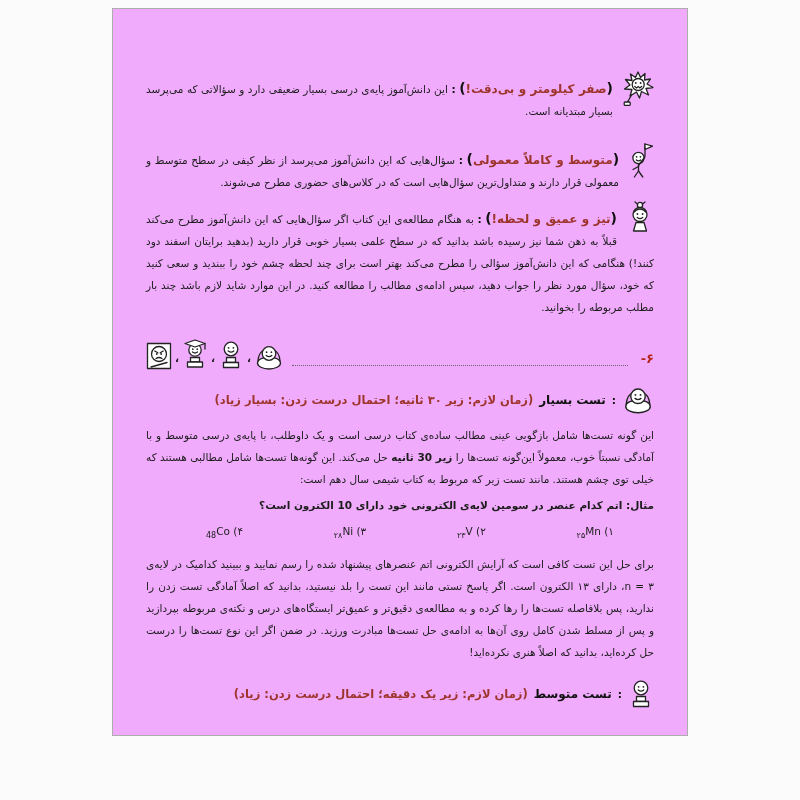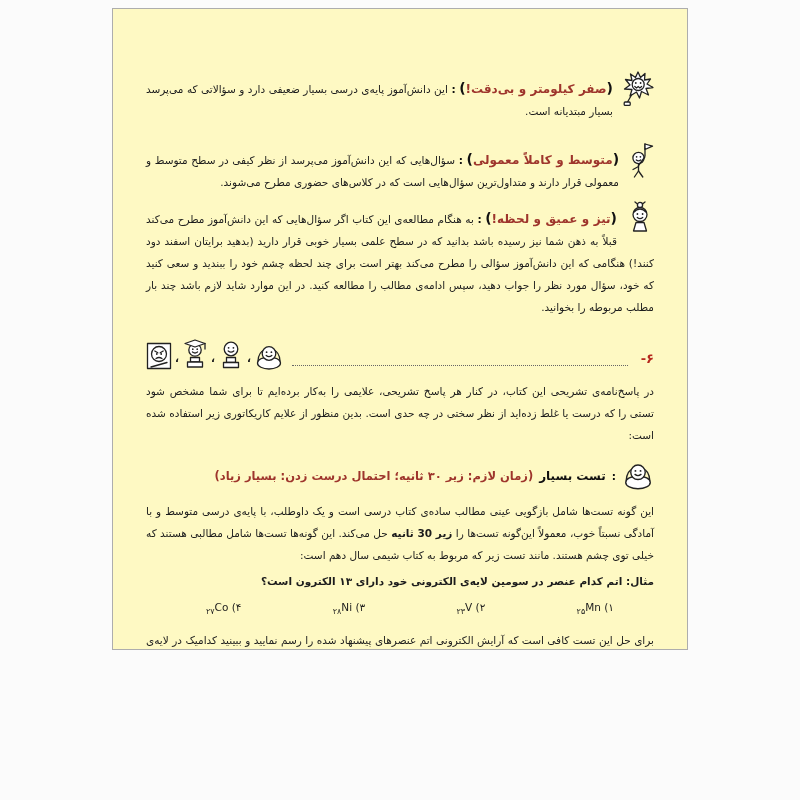--- a/index.html
+++ b/index.html
@@ -4,23 +4,23 @@
 <style>
   html,body{margin:0;padding:0;}
   body{
     width:800px;height:800px;
     background:#fbfbfb;
     font-family:"DejaVu Sans",sans-serif;
     -webkit-font-smoothing:antialiased;
   }
   .sheet{
     position:relative;
-    width:576px;height:642px;
+    width:576px;height:728px;
     margin:8px auto 0 auto;
-    background:#fef9c3;
+    background:#f0abfc;
     border:1px solid #adadad;
     box-sizing:border-box;
     direction:rtl;
     overflow:hidden;
   }
   .content{
     padding:68px 33px 0 33px;
     color:#1c1c1c;
     font-size:10.5px;
     line-height:22px;
@@ -184,48 +184,47 @@
             <path class="doodle-line" d="M8.8,9 L11.8,10.8 M17.2,9 L14.2,10.8"></path>
             <circle class="doodle-fill" cx="10.8" cy="12" r="0.9"></circle>
             <circle class="doodle-fill" cx="15.2" cy="12" r="0.9"></circle>
             <path class="doodle-line" d="M10,16.5 q3,-2 6,0"></path>
             <path class="doodle-line" d="M5,25 L21,20.5"></path>
           </svg>
         </span>
       </span>
     </div>
 
-    <p>در پاسخ‌نامه‌ی تشریحی این کتاب، در کنار هر پاسخ تشریحی، علایمی را به‌کار برده‌ایم تا برای شما مشخص شود تستی را که درست یا غلط زده‌اید از نظر سختی در چه حدی است. بدین منظور از علایم کاریکاتوری زیر استفاده شده است:</p>
 
     <div class="test-header">
       <span>
         <svg width="32" height="28" viewBox="0 0 30 26">
           <ellipse class="doodle" cx="15" cy="19" rx="11.5" ry="6"></ellipse>
           <path class="doodle-line" d="M4,17 Q4.5,8 10.5,6"></path>
           <path class="doodle-line" d="M26,17 Q25.5,8 19.5,6"></path>
           <circle class="doodle" cx="15" cy="9.5" r="6.8"></circle>
           <circle class="doodle-fill" cx="12.6" cy="8.2" r="0.9"></circle>
           <circle class="doodle-fill" cx="17.4" cy="8.2" r="0.9"></circle>
           <path class="doodle-line" d="M12.2,11.5 q2.8,2.3 5.6,0"></path>
         </svg>
       </span>
       <span class="hdr-colon">:</span>
       <span class="test-label">تست بسیار</span>
       <span class="test-subtitle">(زمان لازم: زیر ۳۰ ثانیه؛ احتمال درست زدن: بسیار زیاد)</span>
     </div>
 
     <p><span>این گونه تست‌ها شامل بازگویی عینی مطالب ساده‌ی کتاب درسی است و یک داوطلب، با پایه‌ی درسی متوسط و با آمادگی نسبتاً خوب، معمولاً این‌گونه تست‌ها را </span><b class="inline-bold">زیر 30 ثانیه</b><span> حل می‌کند. این گونه‌ها تست‌ها شامل مطالبی هستند که خیلی توی چشم هستند. مانند تست زیر که مربوط به کتاب شیمی سال دهم است:</span></p>
 
-    <p class="q-line"><span>مثال:</span><span> اتم کدام عنصر در سومین لایه‌ی الکترونی خود دارای ۱۳ الکترون است؟</span></p>
+    <p class="q-line"><span>مثال:</span><span> اتم کدام عنصر در سومین لایه‌ی الکترونی خود دارای 10 الکترون است؟</span></p>
 
     <div class="options">
       <span class="opt"><span>۱)</span> <span class="elem"><sub>۲۵</sub><span>Mn</span></span></span>
       <span class="opt"><span>۲)</span> <span class="elem"><sub>۲۳</sub><span>V</span></span></span>
       <span class="opt"><span>۳)</span> <span class="elem"><sub>۲۸</sub><span>Ni</span></span></span>
-      <span class="opt"><span>۴)</span> <span class="elem"><sub>۲۷</sub><span>Co</span></span></span>
+      <span class="opt"><span>۴)</span> <span class="elem"><sub>48</sub><span>Co</span></span></span>
     </div>
 
 
     <p>برای حل این تست کافی است که آرایش الکترونی اتم عنصرهای پیشنهاد شده را رسم نمایید و ببینید کدامیک در لایه‌ی n = ۳، دارای ۱۳ الکترون است. اگر پاسخ تستی مانند این تست را بلد نیستید، بدانید که اصلاً آمادگی تست زدن را ندارید، پس بلافاصله تست‌ها را رها کرده و به مطالعه‌ی دقیق‌تر و عمیق‌تر ایستگاه‌های درس و نکته‌ی مربوطه بپردازید و پس از مسلط شدن کامل روی آن‌ها به ادامه‌ی حل تست‌ها مبادرت ورزید. در ضمن اگر این نوع تست‌ها را درست حل کرده‌اید، بدانید که اصلاً هنری نکرده‌اید!</p>
 
     <div class="test-header">
       <span>
         <svg width="26" height="30" viewBox="0 0 26 30">
           <circle class="doodle" cx="13" cy="9" r="6.8"></circle>
           <circle class="doodle-fill" cx="10.6" cy="7.8" r="0.9"></circle>

